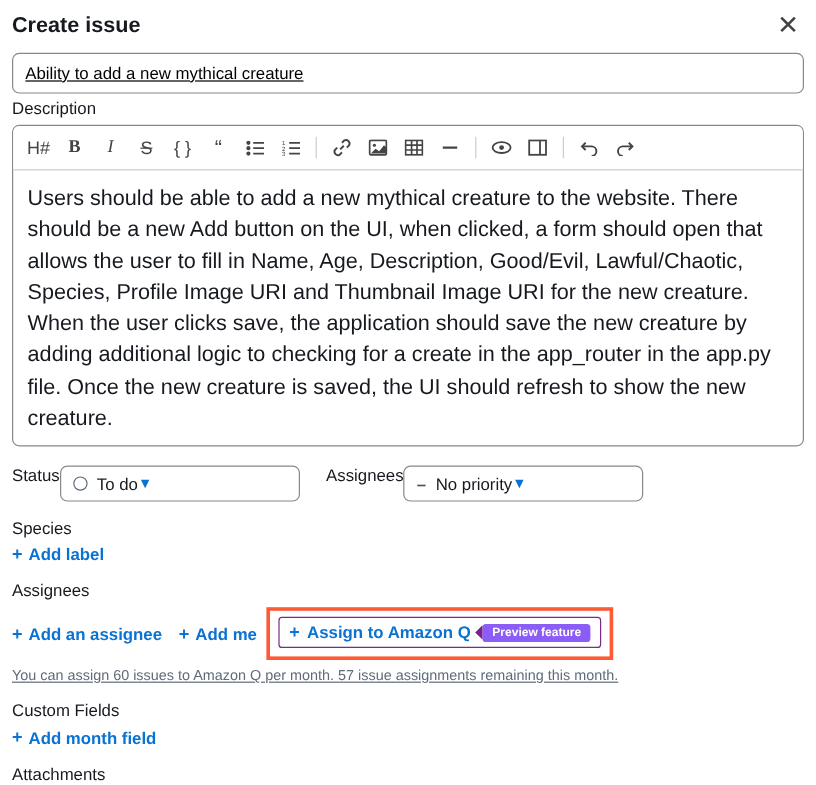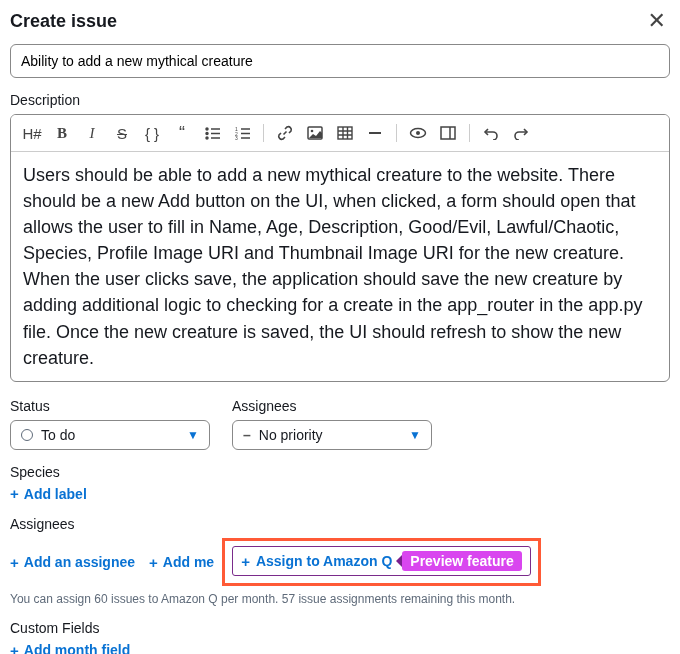--- a/index.html
+++ b/index.html
@@ -14,21 +14,22 @@
   }
   .header { display: flex; justify-content: space-between; align-items: center; margin-bottom: 12px; }
   .title { font-size: 18px; font-weight: 700; }
   .close-x { font-size: 22px; cursor: pointer; color: #444; line-height: 1; padding: 0 4px;}
   .title-input {
     width: 100%;
     border: 1px solid #888;
     border-radius: 6px;
     padding: 8px 10px;
     font-size: 14px;
-    margin-bottom: 14px;
+    margin-bottom: 4px;
+    text-decoration: underline;
   }
   .section-label { font-weight: 400; margin-bottom: 6px; }
   .editor-box { border: 1px solid #888; border-radius: 6px; margin-bottom: 16px; overflow: hidden;}
   .toolbar {
     display: flex; align-items: center; gap: 4px;
     padding: 6px 8px;
     border-bottom: 1px solid #ccc;
     background: #fff;
     flex-wrap: wrap;
   }
@@ -43,57 +44,57 @@
   .tbtn.italic { font-style: italic; font-family: Georgia, serif;}
   .tbtn.strike { text-decoration: line-through; }
   .tsep { width: 1px; height: 18px; background: #ccc; margin: 0 4px; }
   .editor-content {
     padding: 10px 12px;
     font-size: 18px;
     line-height: 1.45;
     min-height: 100px;
   }
   .row { display: flex; gap: 22px; margin-bottom: 14px;}
-  .col { display: flex; flex-direction: column; }
+  .col { display: flex; }
   .dropdown {
-    display: flex; align-items: center; justify-content: space-between;
+    display: flex; align-items: center; justify-content: flex-start;
     border: 1px solid #888; border-radius: 6px;
     padding: 6px 10px; width: 200px; cursor: pointer;
     font-size: 14px;
   }
   .dropdown .left { display: flex; align-items: center; gap: 8px;}
   .circle-empty { width: 12px; height: 12px; border: 1.5px solid #5f6b7a; border-radius: 50%; }
   .caret { color: #0972d3; font-size: 12px;}
   .dash { color: #555; font-weight: 600;}
   .link-action {
     color: #0972d3; font-weight: 600; cursor: pointer;
     display: inline-flex; align-items: center; gap: 5px;
     margin-right: 14px;
     font-size: 14px;
   }
   .plus { font-weight: 700; font-size: 15px; line-height: 1;}
   .section { margin-bottom: 14px; }
-  .helper-text { color: #5f6b7a; font-size: 12px; margin-top: 6px;}
+  .helper-text { color: #5f6b7a; font-size: 12px; margin-top: 6px; text-decoration: underline;}
   .highlight-frame {
     border: 3px solid #ff5a36;
     padding: 5px 7px 7px 7px;
     display: inline-flex;
     margin-left: -6px;
   }
   .assign-amazon {
     border: 1px solid #7a2b8b;
     border-radius: 3px;
     padding: 4px 8px;
     display: inline-flex; align-items: center; gap: 6px;
     color: #0972d3; font-weight: 600; cursor: pointer;
   }
   .preview-badge {
-    background: #d946ef;
+    background: #8b5cf6;
     color: #fff;
-    font-size: 14px;
+    font-size: 10px;
     padding: 2px 8px;
     border-radius: 3px;
     position: relative;
     margin-left: 4px;
     font-weight: 600;
   }
   .preview-badge::before {
     content: "";
     position: absolute;
     left: -6px; top: 50%; transform: translateY(-50%);

